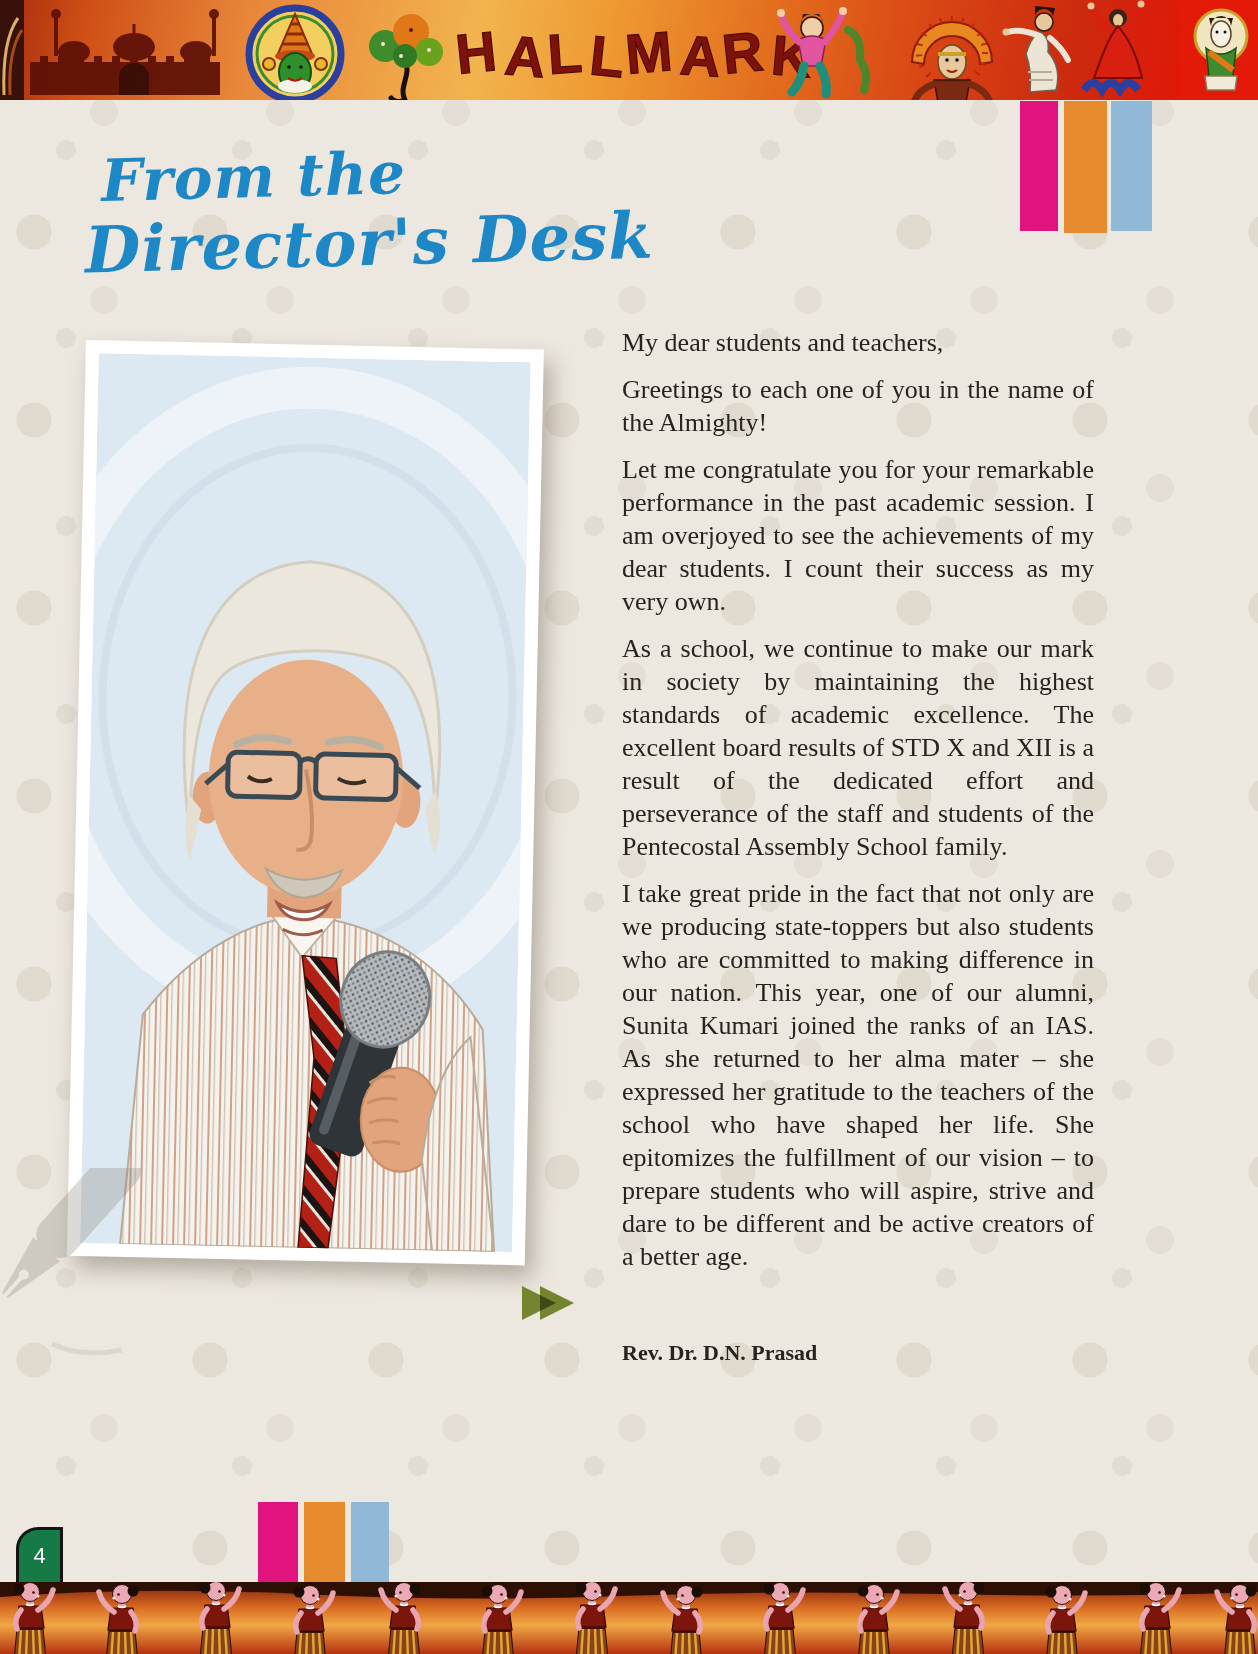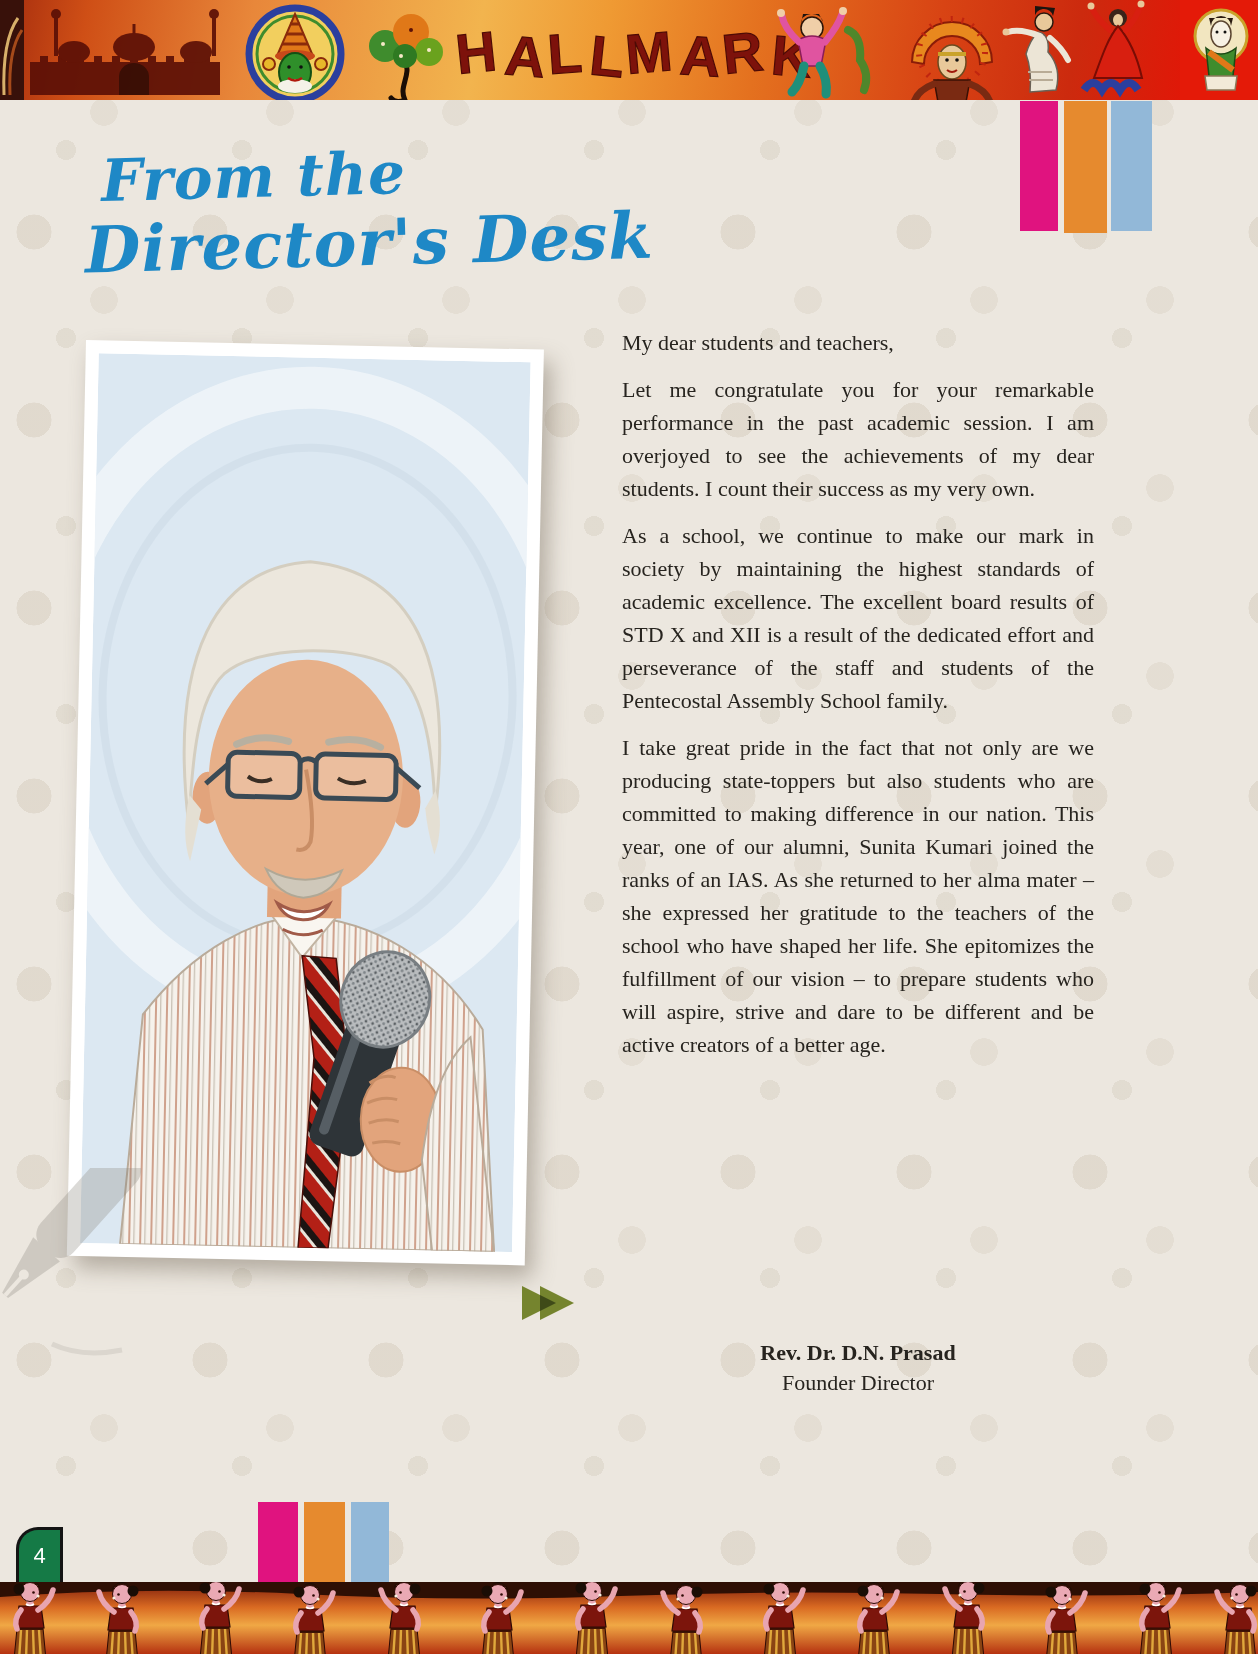--- a/index.html
+++ b/index.html
@@ -39,25 +39,25 @@
   
   .photo-frame{
     position:absolute;left:86px;top:340px;width:432px;height:890px;
     background:#ffffff;padding:13px;transform:rotate(1.2deg);transform-origin:top left;
     box-shadow:8px 12px 22px rgba(110,100,85,.45);
   }
   .photo-frame svg{display:block;}
   
   .letter{
     position:absolute;left:622px;top:326px;width:472px;
-    font-size:22px;line-height:33px;color:#27241f;text-align:justify;
+    font-size:26px;line-height:33px;color:#27241f;text-align:justify;
   }
   .letter p{margin:0 0 14px 0;}
   .signature{
-    position:absolute;left:622px;top:1338px;width:472px;text-align:center;
+    position:absolute;left:622px;top:1338px;width:472px;text-align:left;
     font-size:22px;line-height:30px;color:#27241f;
   }
   .signature .name{font-weight:bold;}
   
   .arrows{position:absolute;left:520px;top:1283px;}
   .pen-mark{position:absolute;left:-8px;top:1168px;opacity:.30;}
   .page-badge{
     position:absolute;left:16px;top:1527px;width:47px;height:55px;
     background:#157a46;border:3px solid #141414;border-bottom:none;
     border-radius:22px 0 0 0;box-sizing:border-box;
@@ -243,34 +243,34 @@
         <ellipse cx="300" cy="640" rx="44" ry="48" fill="url(#micMesh)" stroke="#787e82" stroke-width="3"></ellipse>
       </g>
       <ellipse cx="318" cy="760" rx="40" ry="52" fill="#e2a47c" stroke="#c98e66" stroke-width="2"></ellipse>
       <path d="M286,724 q14,-10 26,-6 M284,744 q16,-8 30,-4 M286,764 q16,-6 30,-2 M290,784 q14,-4 28,0" stroke="#c98e66" stroke-width="3" fill="none"></path>
       <path d="M352,890 L340,800 C346,742 360,700 386,676 L414,890 Z" fill="url(#shirtStripes)" stroke="#b9ab9a" stroke-width="2"></path>
     </svg>
   </div>
 
   <div class="letter">
     <p>My dear students and teachers,</p>
+    <p>Greetings to each one of you in the name of the Almighty!</p>
     <p>Let me congratulate you for your remarkable performance in the past academic session. I am overjoyed to see the achievements of my dear students. I count their success as my very own.</p>
     <p>As a school, we continue to make our mark in society by maintaining the highest standards of academic excellence. The excellent board results of STD X and XII is a result of the dedicated effort and perseverance of the staff and students of the Pentecostal Assembly School  family.</p>
     <p>I take great pride in the fact that not only are we producing state-toppers but also students who are committed to making difference in our nation. This year, one of our alumni, Sunita Kumari joined the ranks of an IAS. As she returned to her alma mater – she expressed her gratitude to the teachers of the school who have shaped her life. She epitomizes the fulfillment of our vision – to prepare students who will aspire, strive and dare to be different and be active creators of a better age.</p>
   </div>
 
   <svg class="arrows" width="64" height="40">
     <polygon points="2,3 36,20 2,37" fill="#75842e"></polygon>
     <polygon points="20,3 54,20 20,37" fill="#75842e"></polygon>
     <polygon points="20,12 36,20 20,28" fill="#3f4a18"></polygon>
   </svg>
 
   <div class="signature">
     <div class="name">Rev. Dr. D.N. Prasad</div>
-    <div class="role">Founder Director</div>
   </div>
 
   <svg class="pen-mark" width="230" height="200" viewBox="0 0 230 200">
     <g transform="rotate(42 80 80)" fill="#8a867e">
       <rect x="40" y="-30" width="44" height="130" rx="18"></rect>
       <polygon points="44,98 80,98 66,160 58,160"></polygon>
       <circle cx="62" cy="132" r="5" fill="#ece7df"></circle>
       <rect x="60" y="132" width="4" height="28" fill="#ece7df"></rect>
     </g>
     <path d="M60,176 q30,14 70,6" stroke="#9a968e" stroke-width="5" fill="none" opacity=".7"></path>

